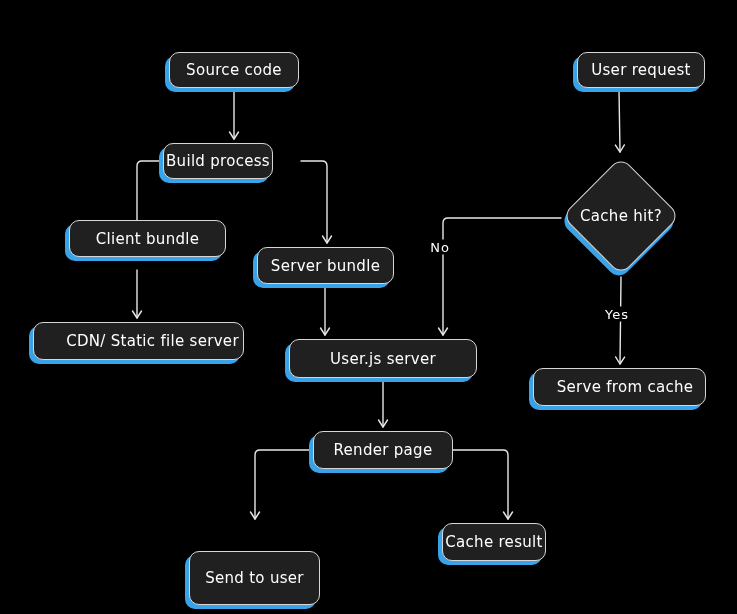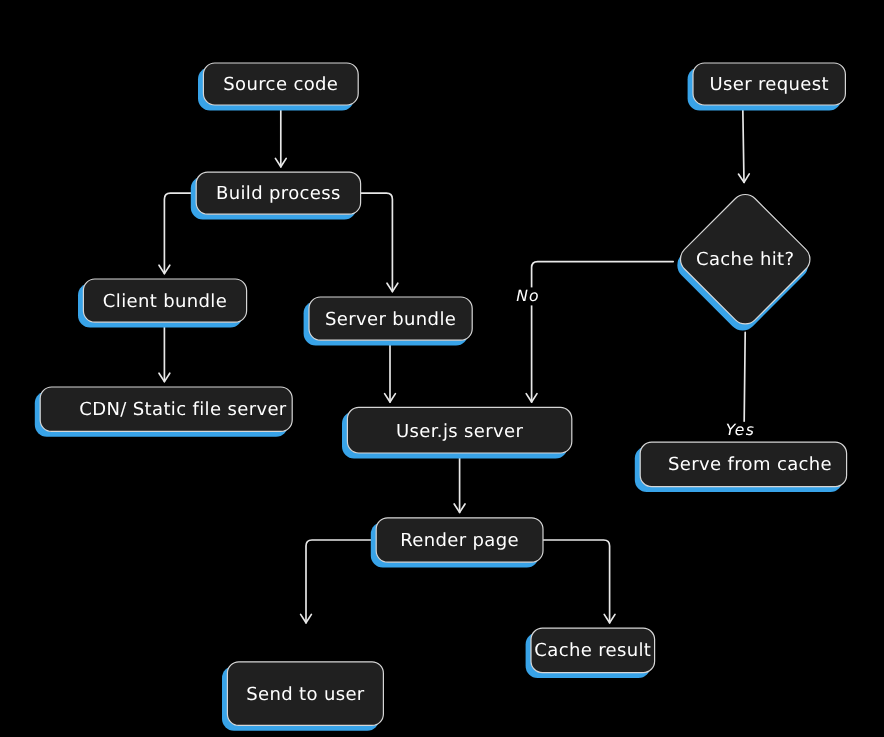--- a/index.html
+++ b/index.html
@@ -36,21 +36,20 @@
   }
   .diamond-label{
     position:absolute;left:50%;top:50%;
     transform:translate(-50%,-50%);
   }
   .edge-label{
     position:absolute;
     transform:translate(-50%,-50%);
     color:var(--text,#fff);
     background:var(--bg,#000);
-    font-style:italic;
     font-size:13px;letter-spacing:1px;
     padding:0 3px;white-space:nowrap;
   }
 </style>
 </head>
 <body>
 
 <div class="canvas">
   <svg class="layer" width="737" height="614" viewBox="0 0 737 614" id="connector-layer">
       <g fill="none" stroke="#e8e8e8" stroke-width="1.4" stroke-linecap="round" stroke-linejoin="round">
@@ -98,24 +97,24 @@
         <path d="M 503.5 512 L 508 519 L 512.5 512"></path>
       </g>
     </svg>
   <div class="layer" id="nodes-layer">
       <div class="node" style="left: 169px; top: 52px; width: 130px; height: 36px;">
         <span class="node-label">Source code</span>
       </div>
       <div class="node" style="left: 577px; top: 52px; width: 128px; height: 36px;">
         <span class="node-label">User request</span>
       </div>
-      <div class="node" style="left: 163px; top: 143px; width: 138px; height: 36px;">
+      <div class="node" style="left: 163px; top: 143px; width: 110px; height: 36px;">
         <span class="node-label">Build process</span>
       </div>
-      <div class="node" style="left: 69px; top: 232px; width: 137px; height: 37px;">
+      <div class="node" style="left: 69px; top: 220px; width: 157px; height: 37px;">
         <span class="node-label">Client bundle</span>
       </div>
       <div class="node" style="left: 257px; top: 247px; width: 137px; height: 37px; align-items: center;">
         <span class="node-label">Server bundle</span>
       </div>
       <div class="node" style="left: 33px; top: 322px; width: 211px; height: 38px; padding-left: 28px;">
         <span class="node-label">CDN/ Static file server</span>
       </div>
       <div class="diamond-wrap" style="left: 579px; top: 174px; width: 84px; height: 84px;">
         <div class="diamond-shape"></div>
@@ -132,15 +131,15 @@
       </div>
       <div class="node" style="left: 189px; top: 523px; width: 131px; height: 54px; margin-top: 28px;">
         <span class="node-label">Send to user</span>
       </div>
       <div class="node" style="left: 442px; top: 523px; width: 104px; height: 38px;">
         <span class="node-label">Cache result</span>
       </div>
     </div>
   <div class="layer" id="labels-layer">
       <span class="edge-label" style="left: 440px; top: 247px;">No</span>
-      <span class="edge-label" style="left: 617px; top: 314px; margin-top: 45px;">Yes</span>
+      <span class="edge-label" style="left: 617px; top: 314px;">Yes</span>
     </div>
 </div>
 
 </body></html>

